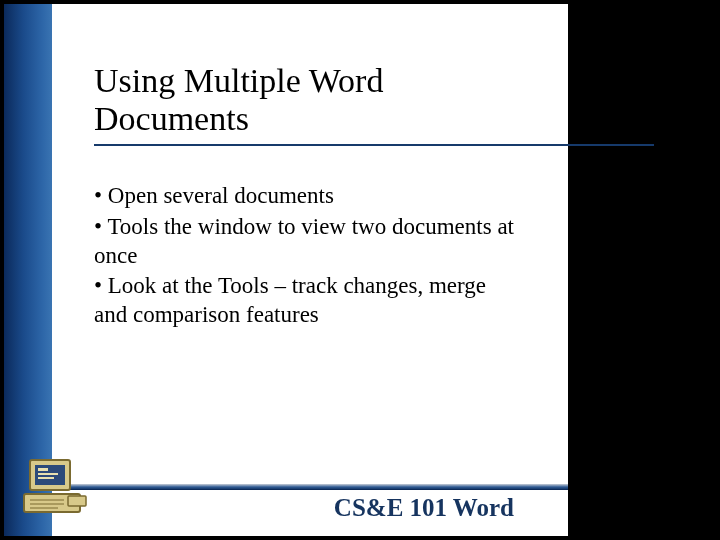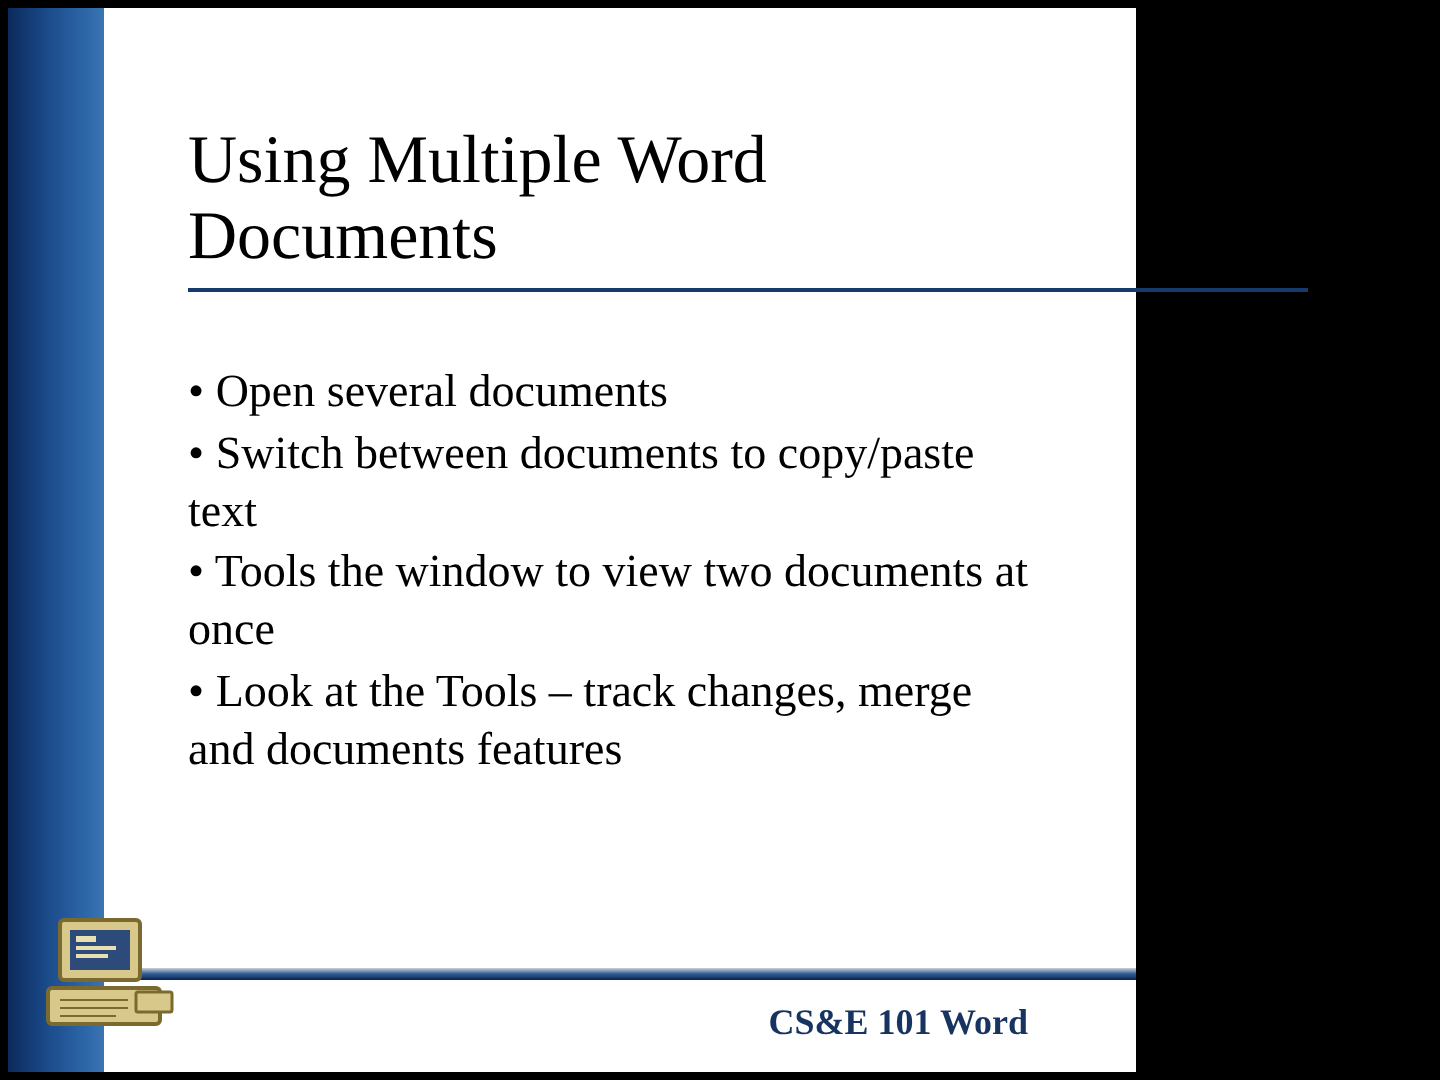--- a/index.html
+++ b/index.html
@@ -60,21 +60,21 @@
     right: 0;
     bottom: 46px;
     height: 6px;
     background: linear-gradient(to bottom, #c9cfd8 0%, #2f5a93 60%, #163a6b 100%);
     border-bottom: 1px solid #0d2b5a;
   }
   .footer {
     position: absolute;
     right: 54px;
     bottom: 14px;
-    font-size: 18px;
+    font-size: 25px;
     font-weight: bold;
     color: #16345f;
   }
   .computer-icon {
     position: absolute;
     left: 16px;
     bottom: 16px;
     width: 72px;
     height: 64px;
   }
@@ -83,23 +83,22 @@
 <body>
 
 <div class="slide">
   <div class="sidebar"></div>
 
   <div class="content">
     <h1 class="title">Using Multiple Word Documents</h1>
     <div class="underline"></div>
     <div class="bullets">
       <div>• <span>Open several documents</span></div>
-      <div>• <span>Switch between documents to copy/paste text</span></div>
       <div>• <span>Tools the window to view two documents at once</span></div>
-      <div>• <span>Look at the Tools – track changes, merge and documents features</span></div>
+      <div>• <span>Look at the Tools – track changes, merge and comparison features</span></div>
     </div>
   </div>
 
   <div class="bottom-rule"></div>
   <div class="footer">CS&amp;E 101  Word</div>
 
   <svg class="computer-icon" viewBox="0 0 72 64">
     <rect x="10" y="4" width="40" height="30" rx="2" fill="#d8c98a" stroke="#7a6a30" stroke-width="2"></rect>
     <rect x="15" y="9" width="30" height="20" fill="#2c4a7a"></rect>
     <rect x="18" y="12" width="10" height="3" fill="#e8e0b0"></rect>

